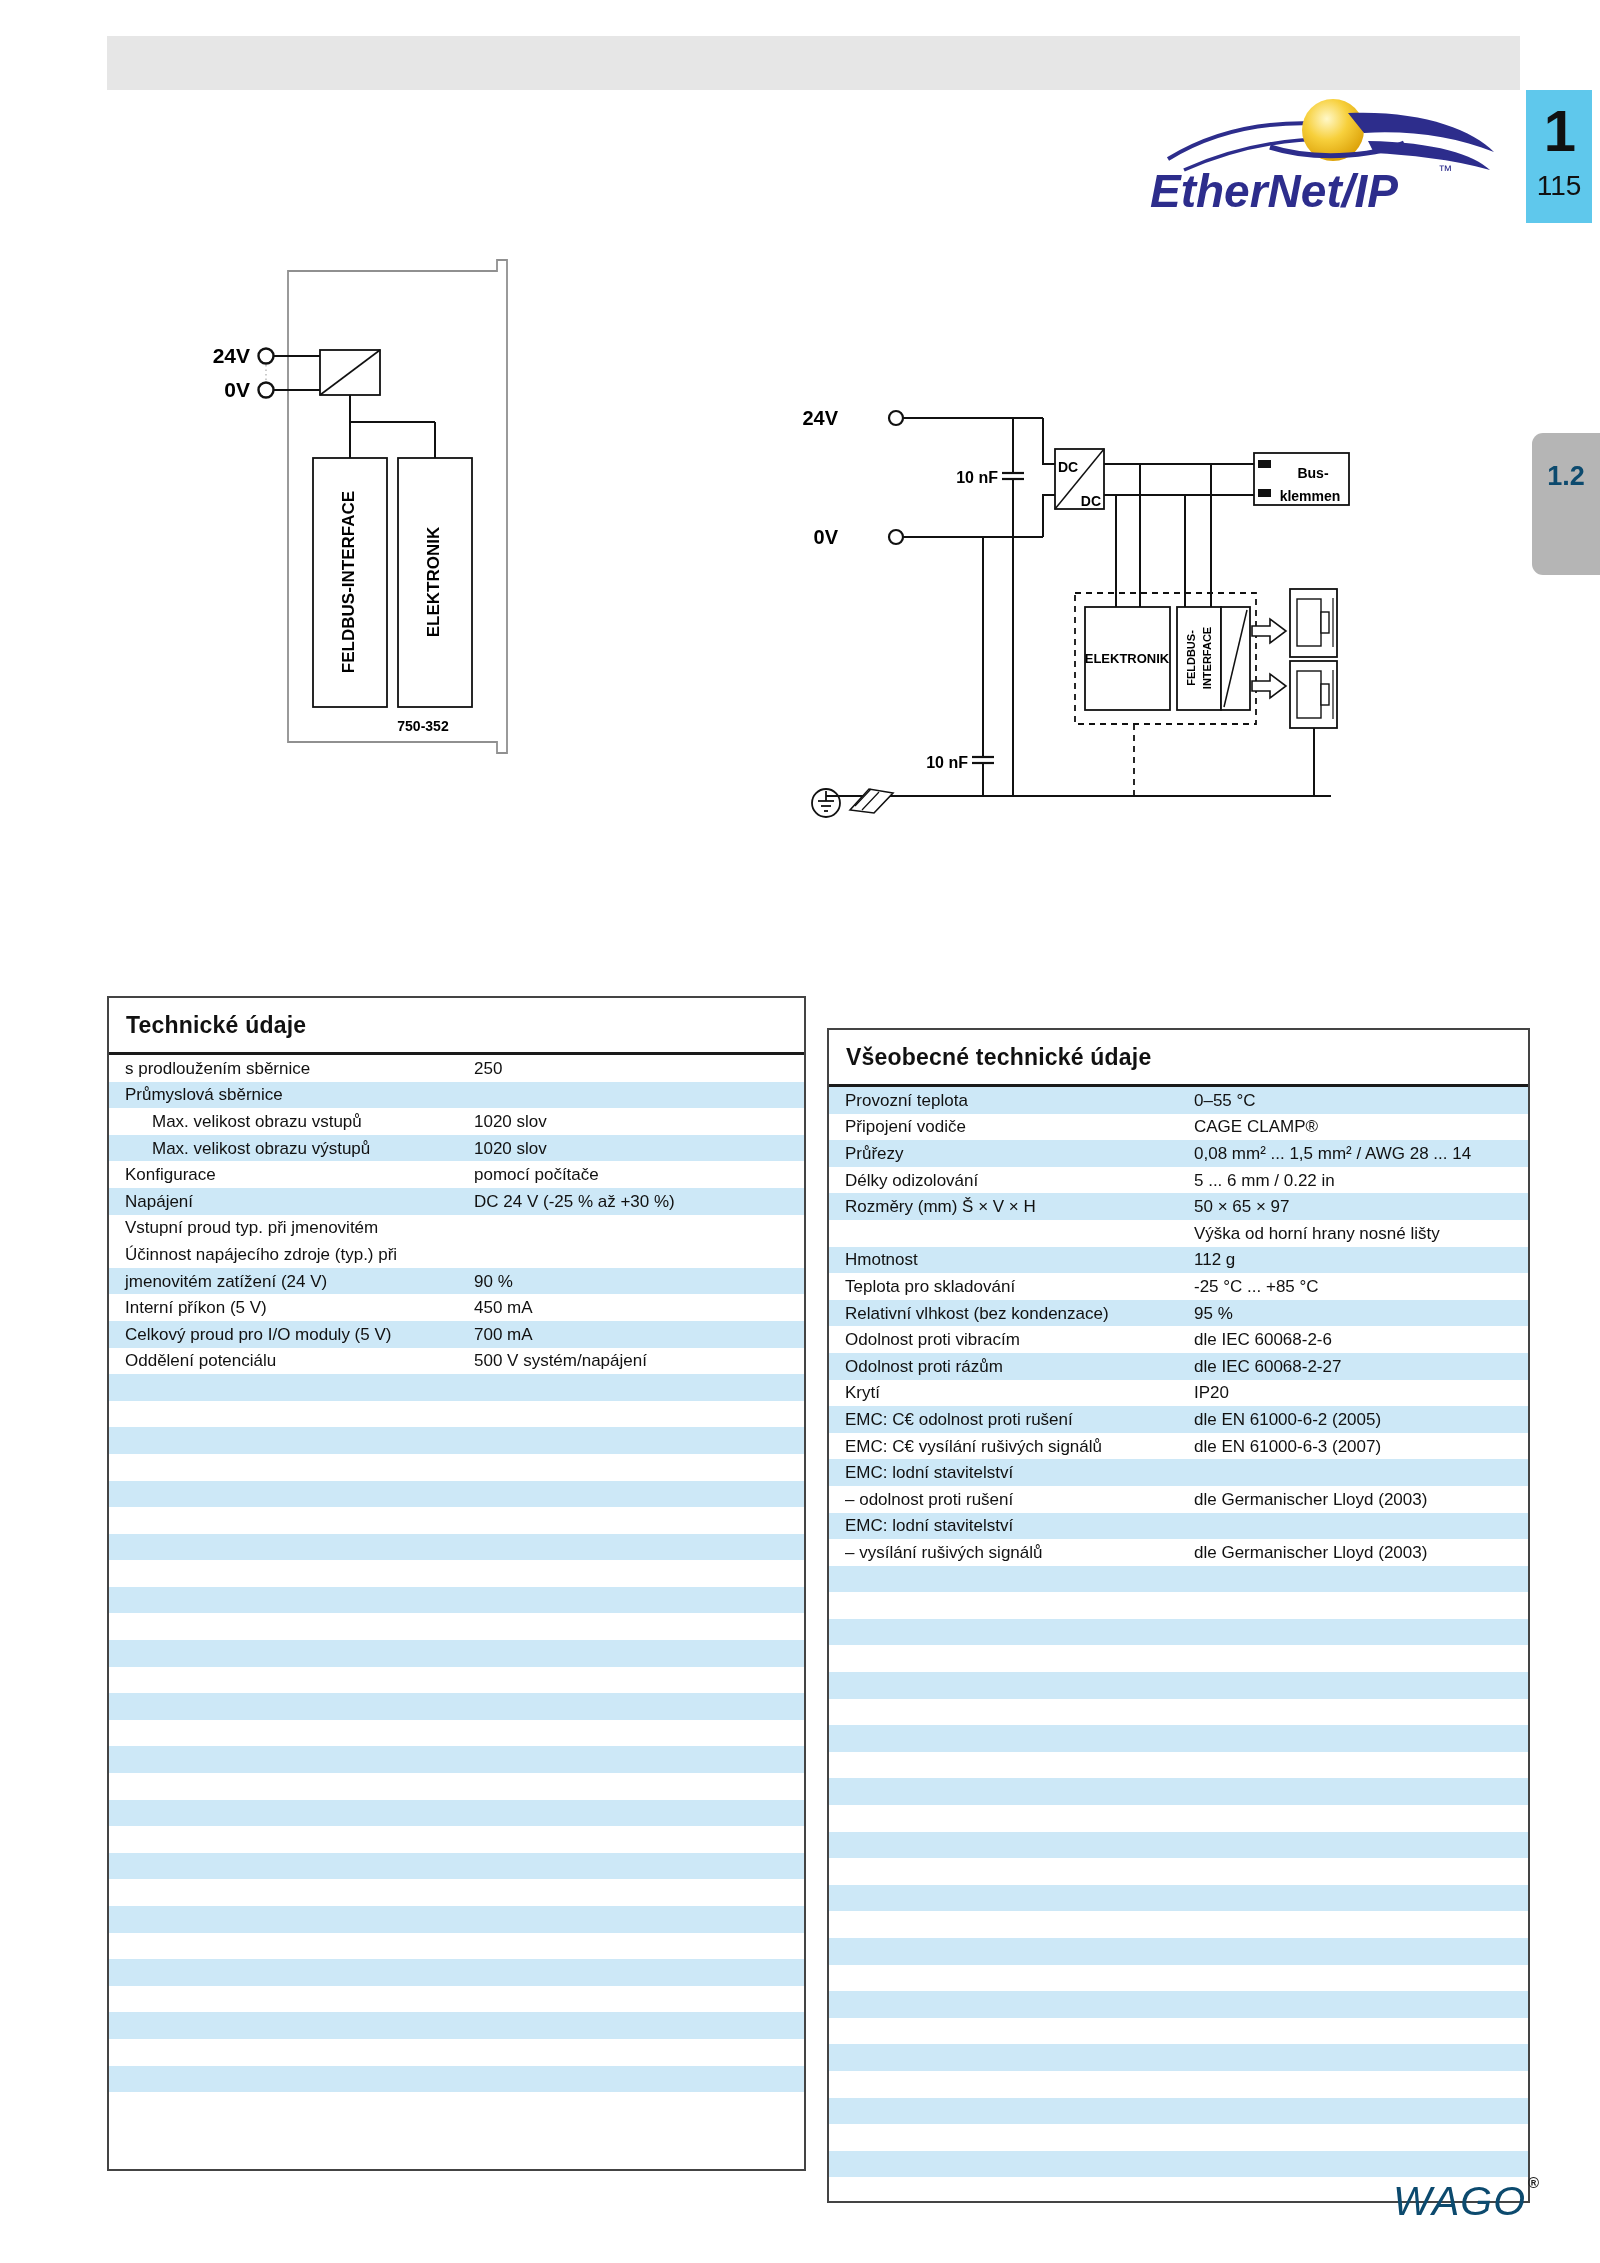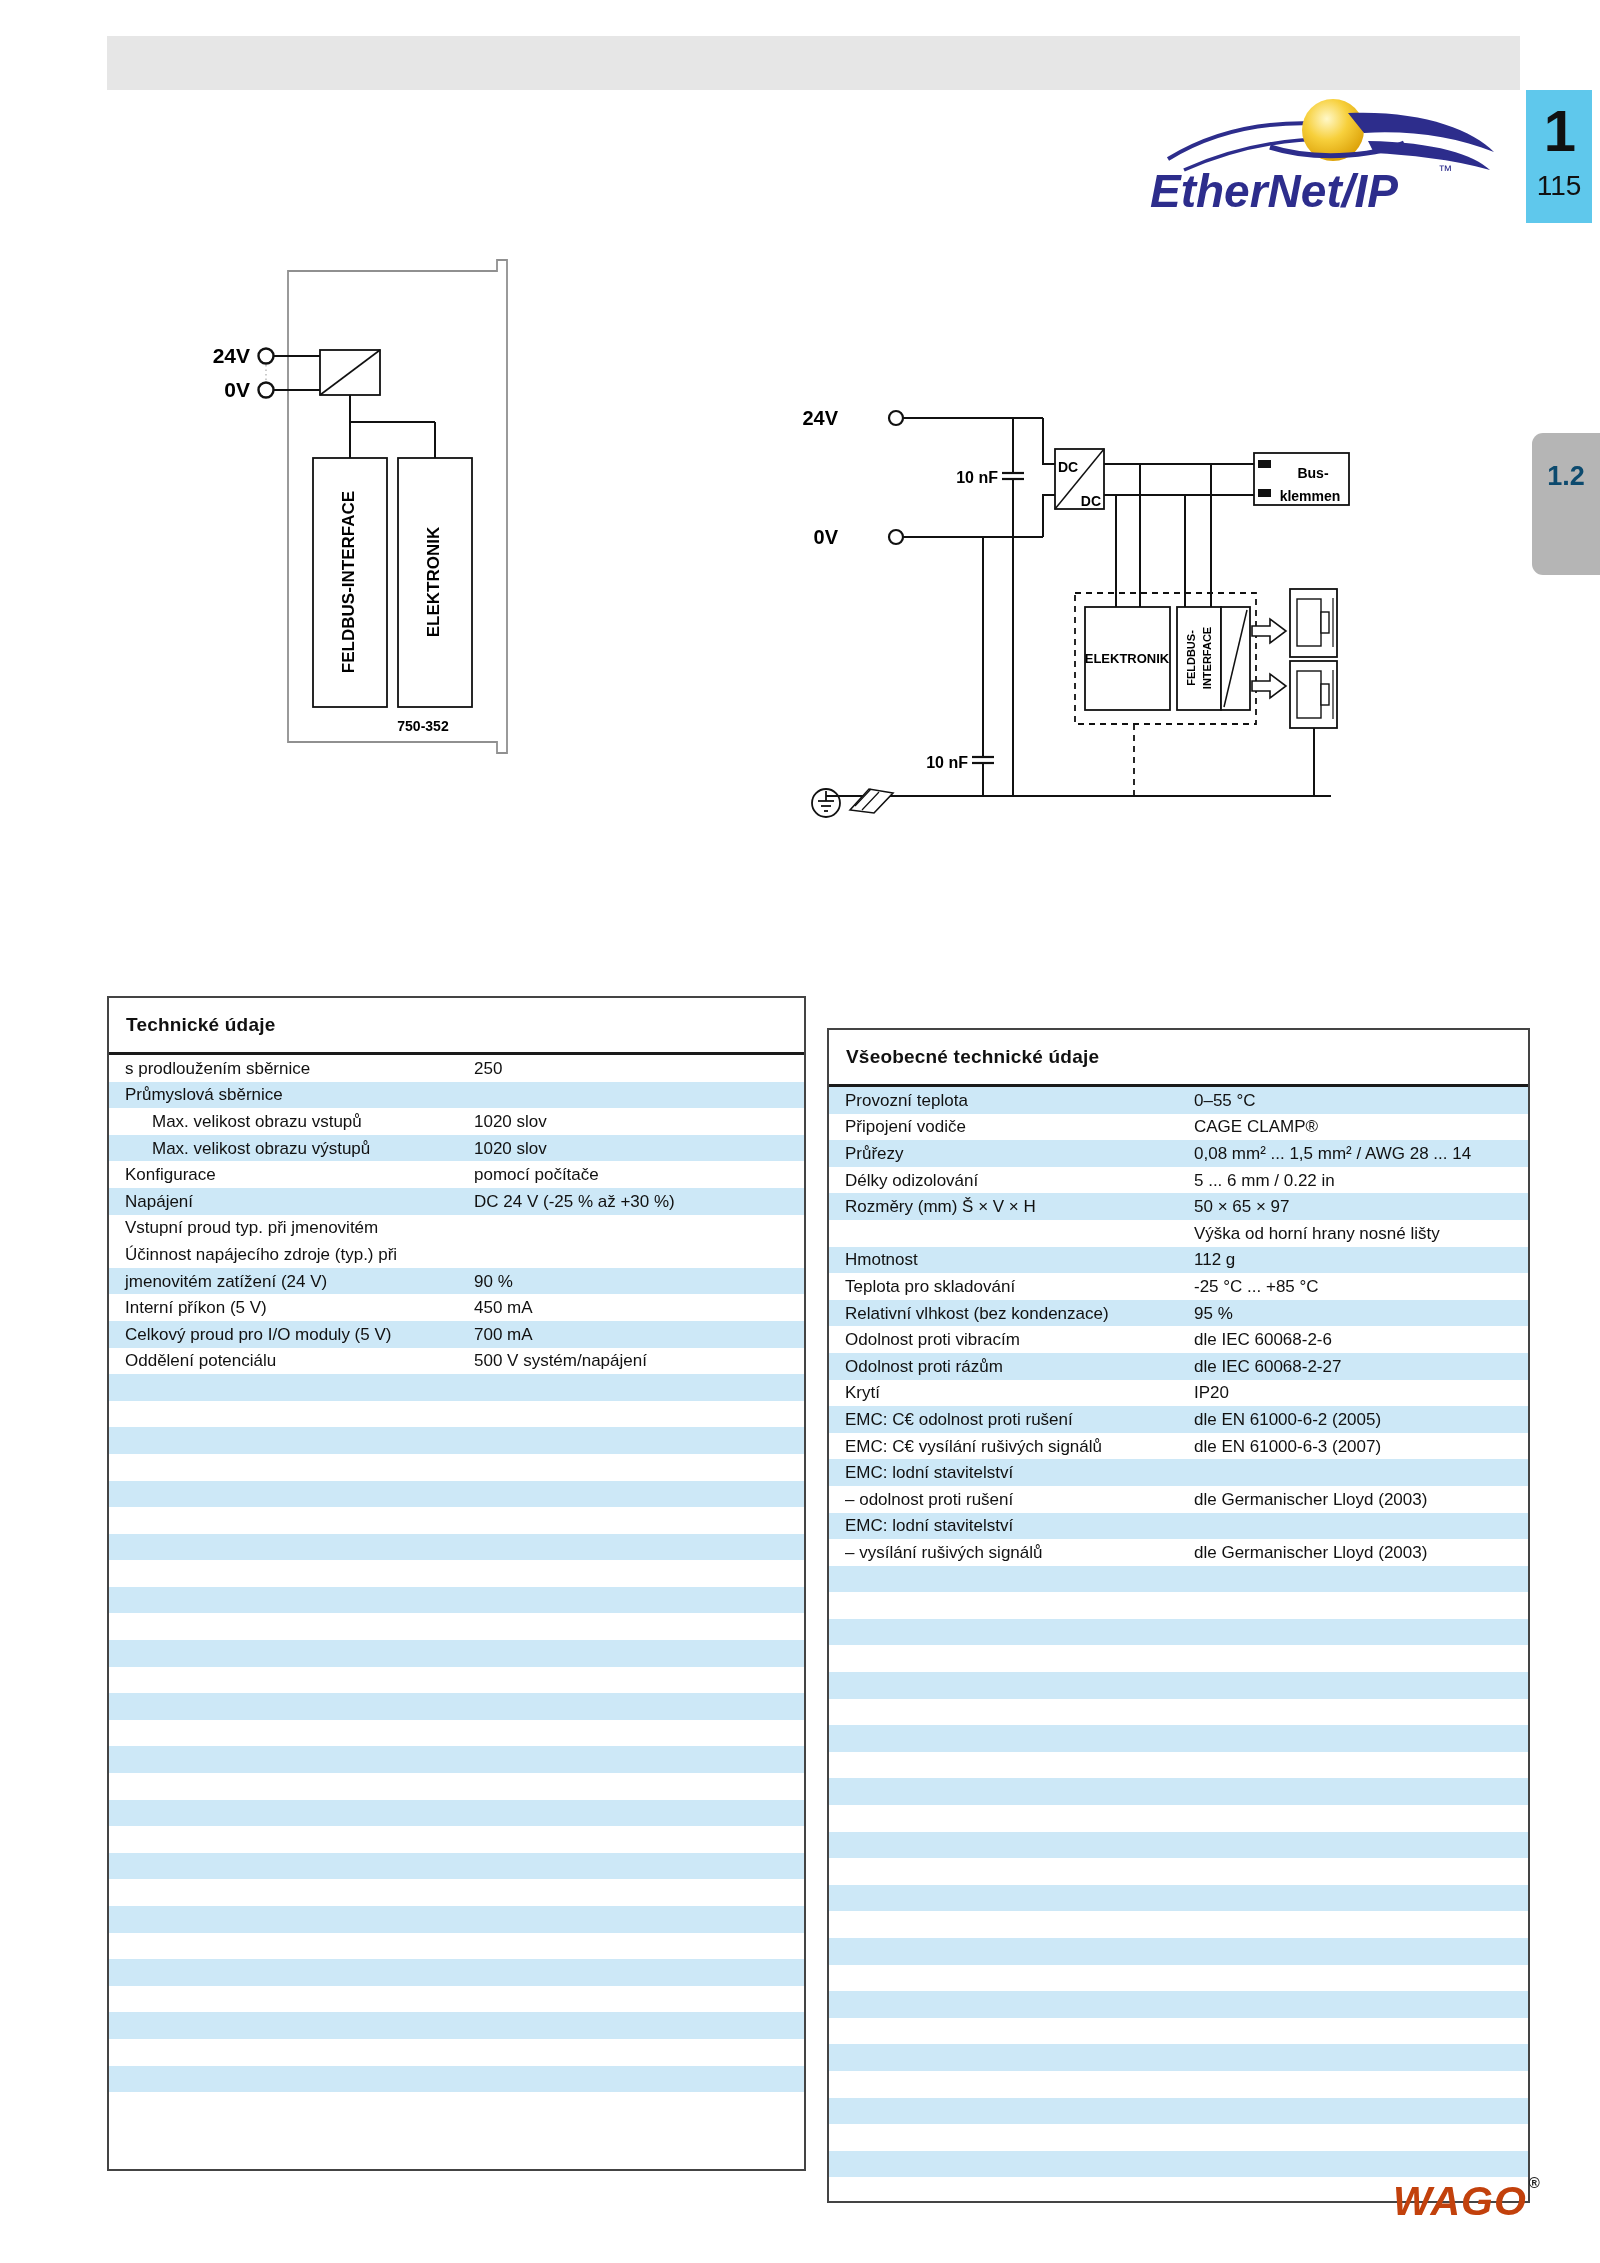--- a/index.html
+++ b/index.html
@@ -8,30 +8,30 @@
   
   .graybar{left:107px;top:36px;width:1413px;height:54px;background:#e6e6e6;}
   .cyanbox{left:1526px;top:90px;width:66px;height:133px;background:#5fc8ec;text-align:center;}
   .cyanbox .big{font-size:58px;font-weight:bold;line-height:1;margin-top:12px;letter-spacing:-2px;}
   .cyanbox .small{font-size:28px;margin-top:10px;}
   .tab12{left:1532px;top:433px;width:68px;height:142px;background:#b5b5b5;border-radius:11px 0 0 11px;}
   .tab12 span{display:block;text-align:center;margin-top:28px;font-size:27px;font-weight:bold;color:#0c4a6e;}
   
   .dtable{border:2px solid #444;background:#fff;box-sizing:border-box;}
   .thead{height:54px;border-bottom:3px solid #1a1a1a;display:flex;align-items:center;}
-  .thead .ttl{font-size:19px;font-weight:bold;padding-left:17px;letter-spacing:.2px;}
+  .thead .ttl{font-size:23px;font-weight:bold;padding-left:17px;letter-spacing:.2px;}
   .trow{height:26.6px;display:flex;align-items:center;font-size:17px;line-height:1;}
   .trow.blue{background:#cde8f7;}
   .tlabel{padding-left:16px;white-space:nowrap;}
   .trow.indent .tlabel{padding-left:43px;}
   .tvalue{position:absolute;left:365px;white-space:nowrap;}
   .trow{position:relative;}
   
   .wago{left:1393px;top:2178px;}
-  .wago .w{font-size:41px;font-weight:700;font-style:italic;color:#c2410c;letter-spacing:1px;}
+  .wago .w{font-size:41px;font-weight:400;font-style:italic;color:#0c4a6e;letter-spacing:1px;}
   .wago .r{font-size:15px;color:#222;vertical-align:top;position:relative;top:-4px;left:2px;font-style:normal;font-weight:bold;}
   svg text{font-family:"Liberation Sans",sans-serif;}
 </style>
 </head>
 <body>
 
 <div class="abs graybar"></div>
 
 <svg class="abs" style="left:1140px;top:85px;" width="360" height="140" viewBox="0 0 360 140">
   <defs>

